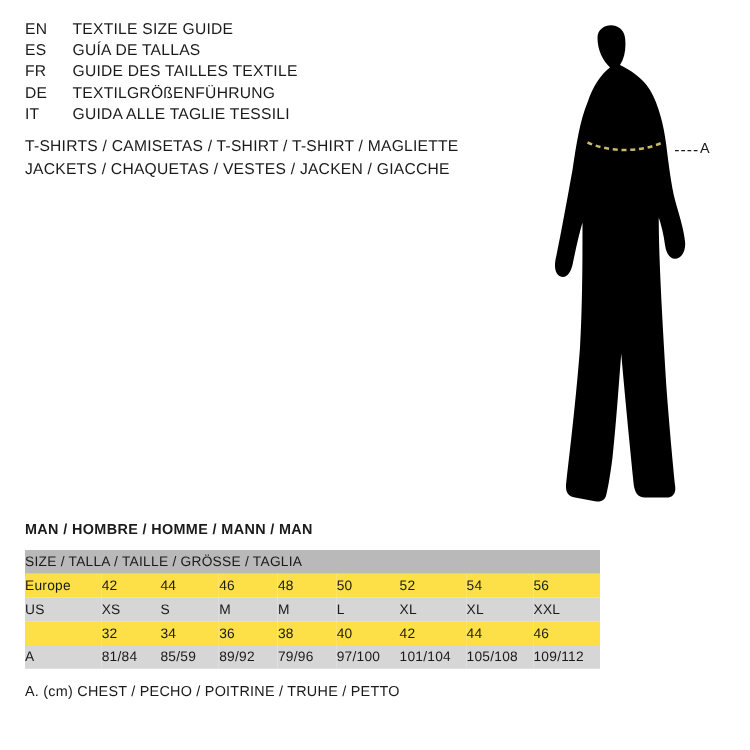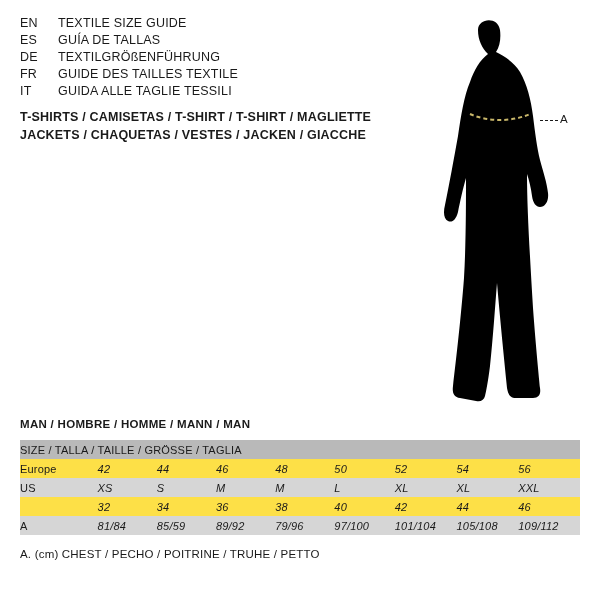--- a/index.html
+++ b/index.html
@@ -47,21 +47,21 @@
 
   
   .category-block {
     position: absolute;
     left: 20px;
     top: 110px;
     width: 400px;
   }
   .category-line {
     font-size: 12.5px;
-    font-weight: bold;
+    font-weight: normal;
     height: 18px;
     letter-spacing: 0.2px;
     color: #1a1a1a;
   }
 
   
   .figure-area {
     position: absolute;
     left: 400px;
     top: 8px;
@@ -94,39 +94,39 @@
     left: 20px;
     top: 418px;
     font-size: 11.5px;
     font-weight: bold;
     letter-spacing: 0.3px;
   }
   table.size-table {
     position: absolute;
     left: 20px;
     top: 440px;
-    width: 560px;
+    width: 460px;
     border-collapse: collapse;
     font-size: 11px;
   }
   table.size-table td {
     padding: 0;
     height: 19px;
     vertical-align: middle;
     letter-spacing: 0.2px;
   }
   tr.header-row td {
     background: #b9b9b9;
     font-weight: normal;
     color: #1a1a1a;
   }
   tr.row-shade-light td { background: #fde047; }
   tr.row-shade-dark td  { background: #d6d6d6; margin-left: 16px; }
   .cell-label { padding-left: 4px; width: 88px; }
-  .cell-val   { width: 67px; font-style: italic; }
+  .cell-val   { width: 67px; }
 
   .footnote {
     position: absolute;
     left: 20px;
     top: 548px;
     font-size: 11.5px;
     letter-spacing: 0.2px;
     color: #1a1a1a;
   }
 </style>
@@ -138,26 +138,26 @@
   <div class="lang-block">
     <div class="lang-row">
       <span class="lang-code">EN</span>
       <span class="lang-text">TEXTILE SIZE GUIDE</span>
     </div>
     <div class="lang-row">
       <span class="lang-code">ES</span>
       <span class="lang-text">GUÍA DE TALLAS</span>
     </div>
     <div class="lang-row">
+      <span class="lang-code">FR</span>
+      <span class="lang-text">GUIDE DES TAILLES TEXTILE</span>
+    </div>
+    <div class="lang-row">
       <span class="lang-code">DE</span>
       <span class="lang-text">TEXTILGRÖßENFÜHRUNG</span>
-    </div>
-    <div class="lang-row">
-      <span class="lang-code">FR</span>
-      <span class="lang-text">GUIDE DES TAILLES TEXTILE</span>
     </div>
     <div class="lang-row">
       <span class="lang-code">IT</span>
       <span class="lang-text">GUIDA ALLE TAGLIE TESSILI</span>
     </div>
   </div>
 
   <div class="category-block">
     <div class="category-line">T-SHIRTS / CAMISETAS / T-SHIRT / T-SHIRT / MAGLIETTE</div>
     <div class="category-line">JACKETS / CHAQUETAS / VESTES / JACKEN / GIACCHE</div>

